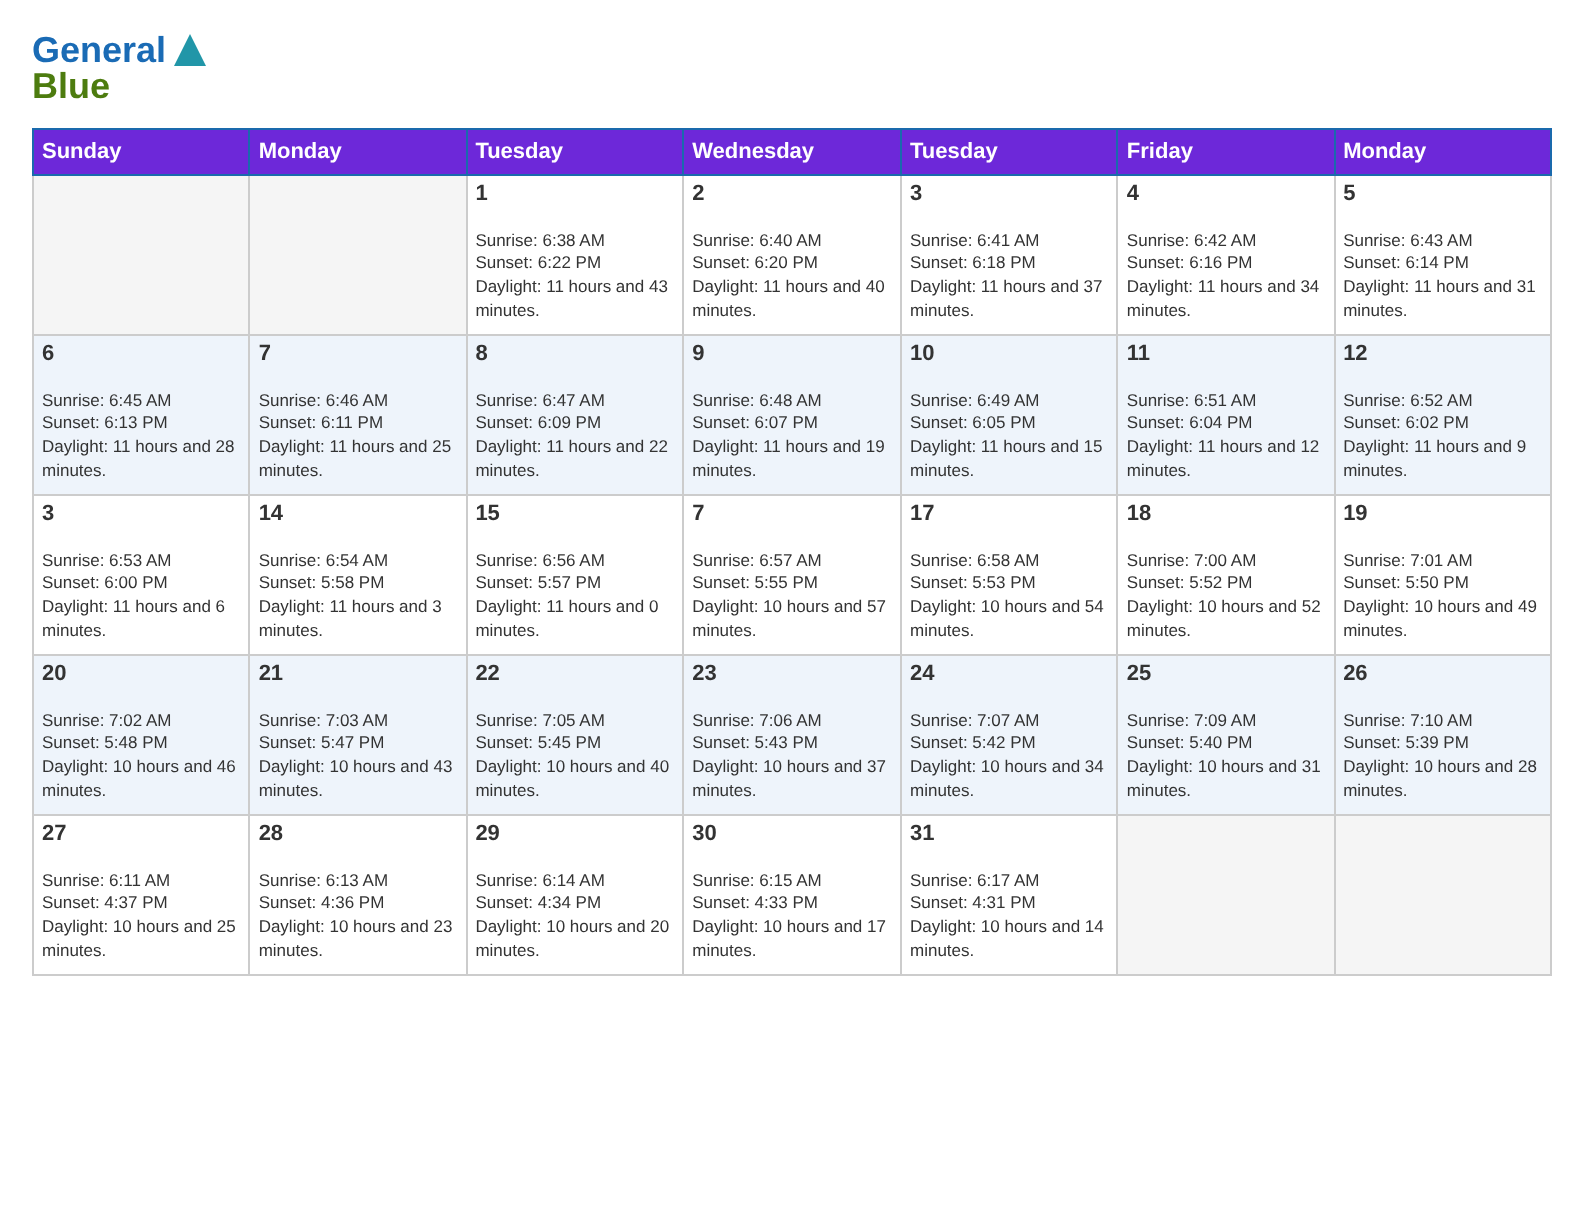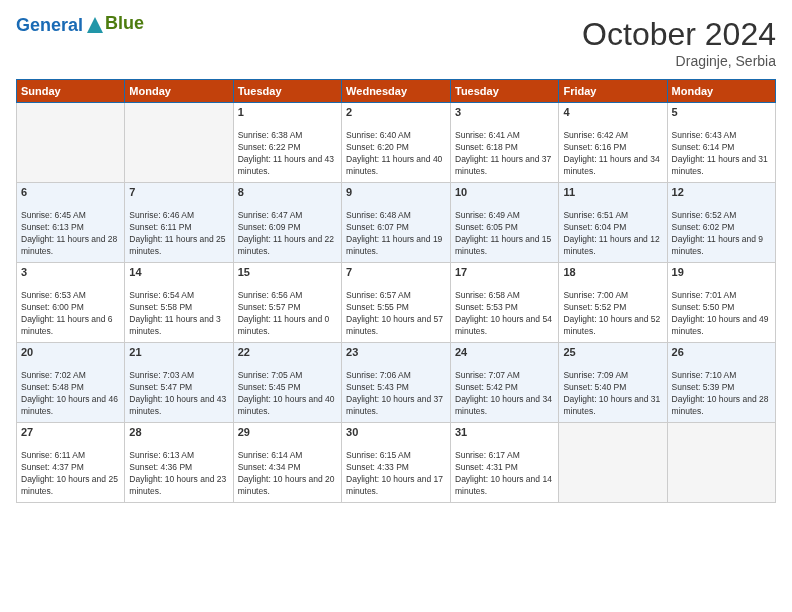--- a/index.html
+++ b/index.html
@@ -45,21 +45,21 @@
     }
     .subtitle {
       font-size: 14px;
       color: #555;
     }
     .calendar {
       width: 100%;
       border-collapse: collapse;
     }
     .calendar th {
-      background: #c2410c;
+      background: #6d28d9;
       color: #fff;
       font-size: 11px;
       font-weight: bold;
       padding: 5px 4px;
       text-align: left;
       border: 1px solid #1a6aad;
     }
     .calendar td {
       vertical-align: top;
       border: 1px solid #ccc;
@@ -89,35 +89,31 @@
     .row-alt td {
       background: #eef4fb;
     }
   </style>
 </head>
 <body>
 
 <div class="page">
   <div class="header">
     <div class="logo">
-      <div style="display:flex;align-items:flex-start;">
+      <div style="display:flex;flex-direction:column;align-items:flex-start;">
         <div style="display:flex;align-items:center;">
           <span class="logo-text">
             <span>General</span>
           </span>
           <svg width="20" height="20" viewBox="0 0 20 20" style="margin-left:2px;margin-top:-2px;">
             <polygon points="2,18 10,2 18,18" fill="#2196a8"></polygon>
           </svg>
         </div>
         <span class="logo-text" style="color:#4d7c0f;margin-top:-2px;">Blue</span>
       </div>
-    </div>
-    <div class="title-block">
-      <div class="month-title">October 2024</div>
-      <div class="subtitle">Draginje, Serbia</div>
     </div>
   </div>
 
   <table class="calendar">
     <thead>
       <tr>
         <th>Sunday</th>
         <th>Monday</th>
         <th>Tuesday</th>
         <th>Wednesday</th>

